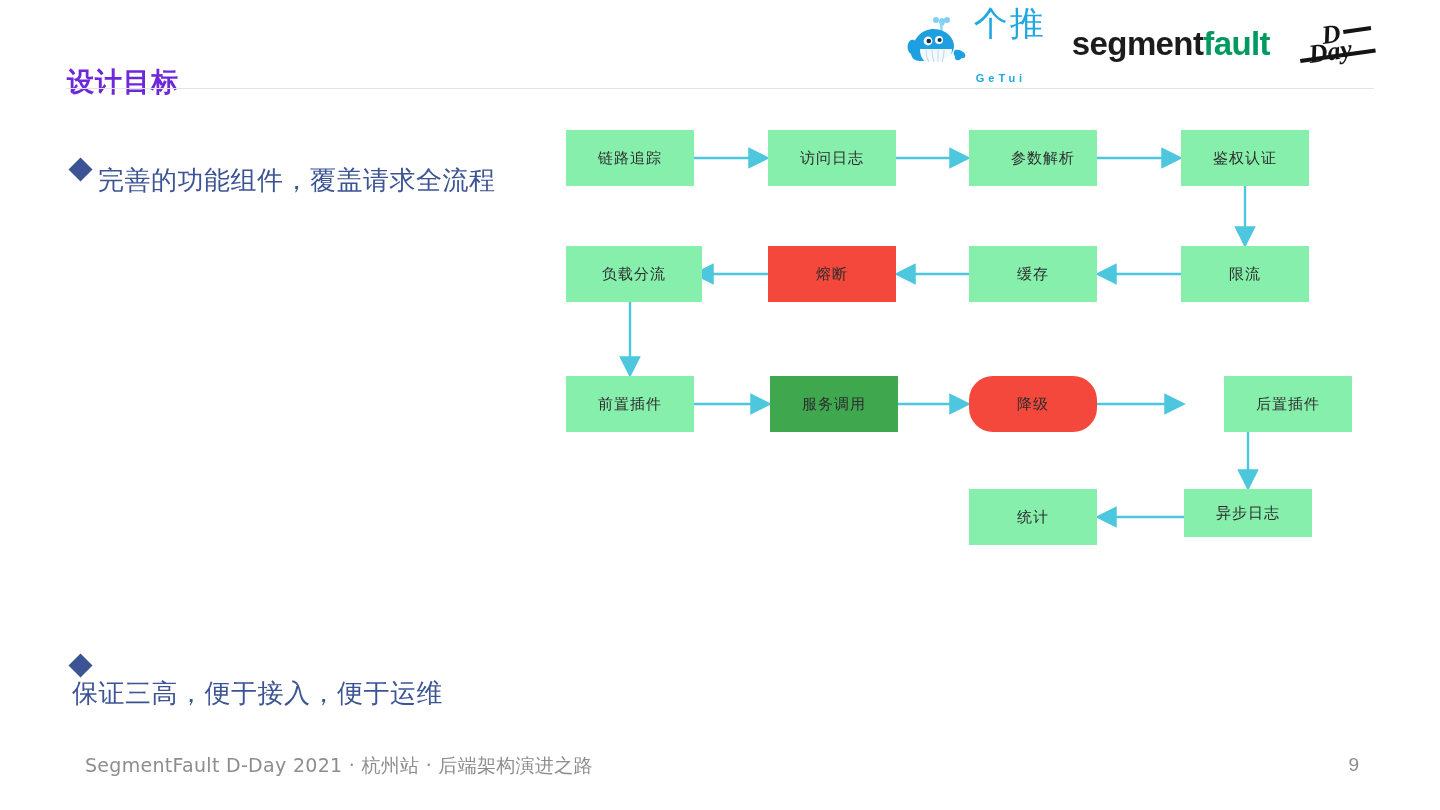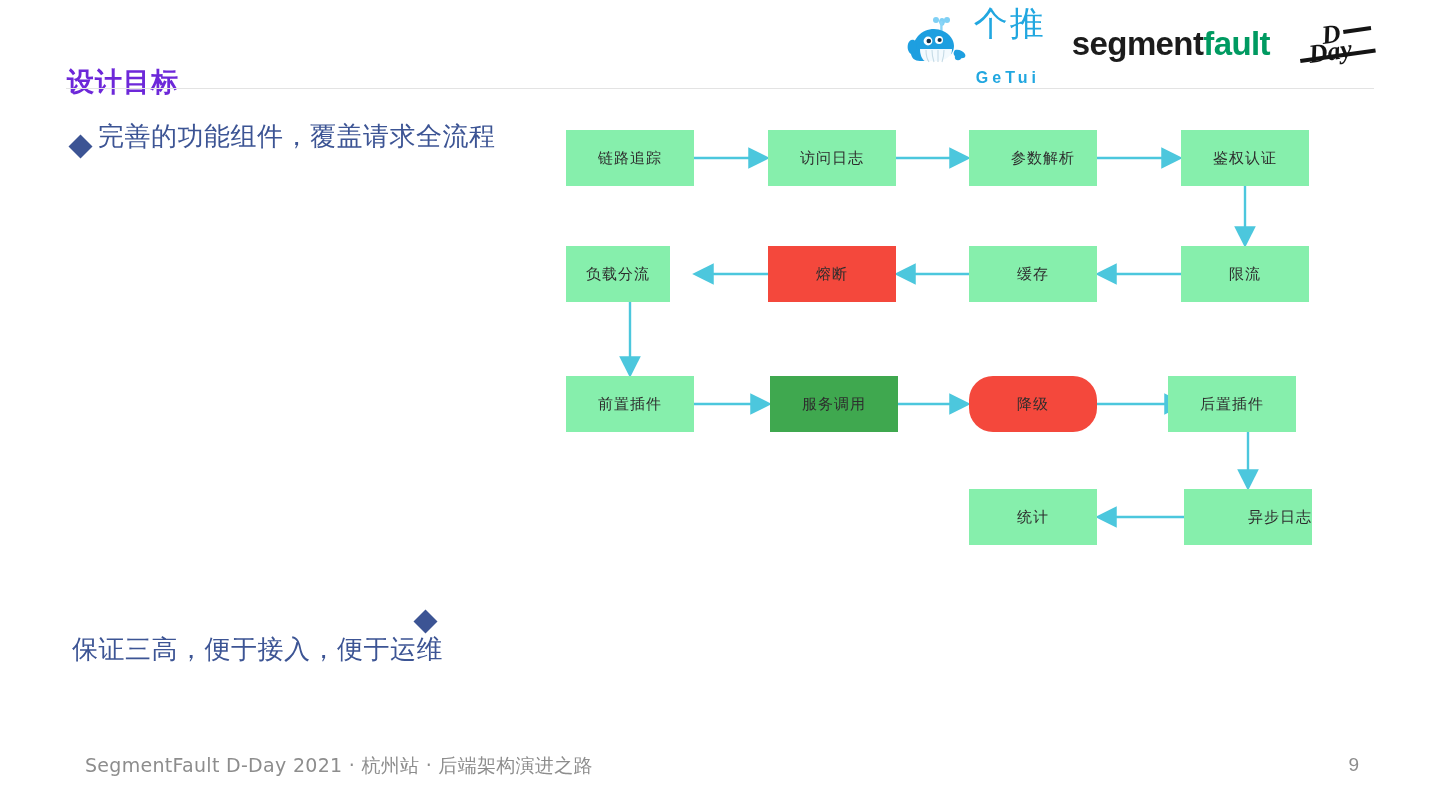--- a/index.html
+++ b/index.html
@@ -76,21 +76,21 @@
   }
   .getui-cn {
     font-size: 34px;
     font-weight: 500;
     color: #21a7e0;
     letter-spacing: 2px;
     line-height: 38px;
     font-family: "DejaVu Sans", "Liberation Sans", sans-serif;
   }
   .getui-en {
-    font-size: 16px;
+    font-size: 11px;
     font-weight: bold;
     color: #21a7e0;
     letter-spacing: 4px;
     line-height: 14px;
     margin-top: 1px;
     padding-left: 2px;
   }
 
   
   .sf-logo {
@@ -103,22 +103,23 @@
   .sf-segment { color: #1c1c1c; }
   .sf-fault   { color: #009a61; }
 
   
   .dday-logo { width: 86px; height: 52px; display: block; }
 
   
   .bullet-row {
     position: absolute;
     display: flex;
-    align-items: flex-end;
+    align-items: flex-start;
     white-space: nowrap;
+    margin-top: 44px;
   }
   .bullet-1 { left: 72px; top: 117px; }
   .bullet-2 { left: 72px; top: 613px; flex-direction: column; }
 
   .bullet-diamond {
     width: 17px;
     height: 17px;
     background: #3c5494;
     transform: rotate(45deg);
     margin-right: 9px;
@@ -293,36 +294,36 @@
       </div>
       <div class="node fill-orange" style="left: 1181px; top: 246px; width: 128px; height: 56px;">
         <span>限流</span>
       </div>
       <div class="node fill-orange" style="left: 969px; top: 246px; width: 128px; height: 56px;">
         <span>缓存</span>
       </div>
       <div class="node fill-red" style="left: 768px; top: 246px; width: 128px; height: 56px;">
         <span>熔断</span>
       </div>
-      <div class="node fill-orange" style="left: 566px; top: 246px; width: 104px; height: 56px;">
+      <div class="node fill-orange" style="left: 566px; top: 246px; width: 136px; height: 56px;">
         <span>负载分流</span>
       </div>
       <div class="node fill-orange" style="left: 566px; top: 376px; width: 128px; height: 56px;">
         <span>前置插件</span>
       </div>
       <div class="node fill-green" style="left: 770px; top: 376px; width: 128px; height: 56px;">
         <span>服务调用</span>
       </div>
       <div class="node fill-red" style="left: 969px; top: 376px; width: 128px; height: 56px; border-radius: 24px;">
         <span>降级</span>
       </div>
-      <div class="node fill-orange" style="left: 1168px; top: 376px; width: 128px; height: 56px;">
+      <div class="node fill-orange" style="left: 1224px; top: 376px; width: 128px; height: 56px;">
         <span>后置插件</span>
       </div>
-      <div class="node fill-orange" style="left: 1184px; top: 489px; width: 128px; height: 56px; justify-content: flex-end;">
+      <div class="node fill-orange" style="left: 1184px; top: 489px; width: 128px; height: 48px;">
         <span>异步日志</span>
       </div>
       <div class="node fill-orange" style="left: 969px; top: 489px; width: 128px; height: 56px;">
         <span>统计</span>
       </div>
     </div>
 
   <div class="slide-footer">
     <div class="footer-text">SegmentFault D-Day 2021 · 杭州站 · 后端架构演进之路</div>
     <div class="footer-page">9</div>

